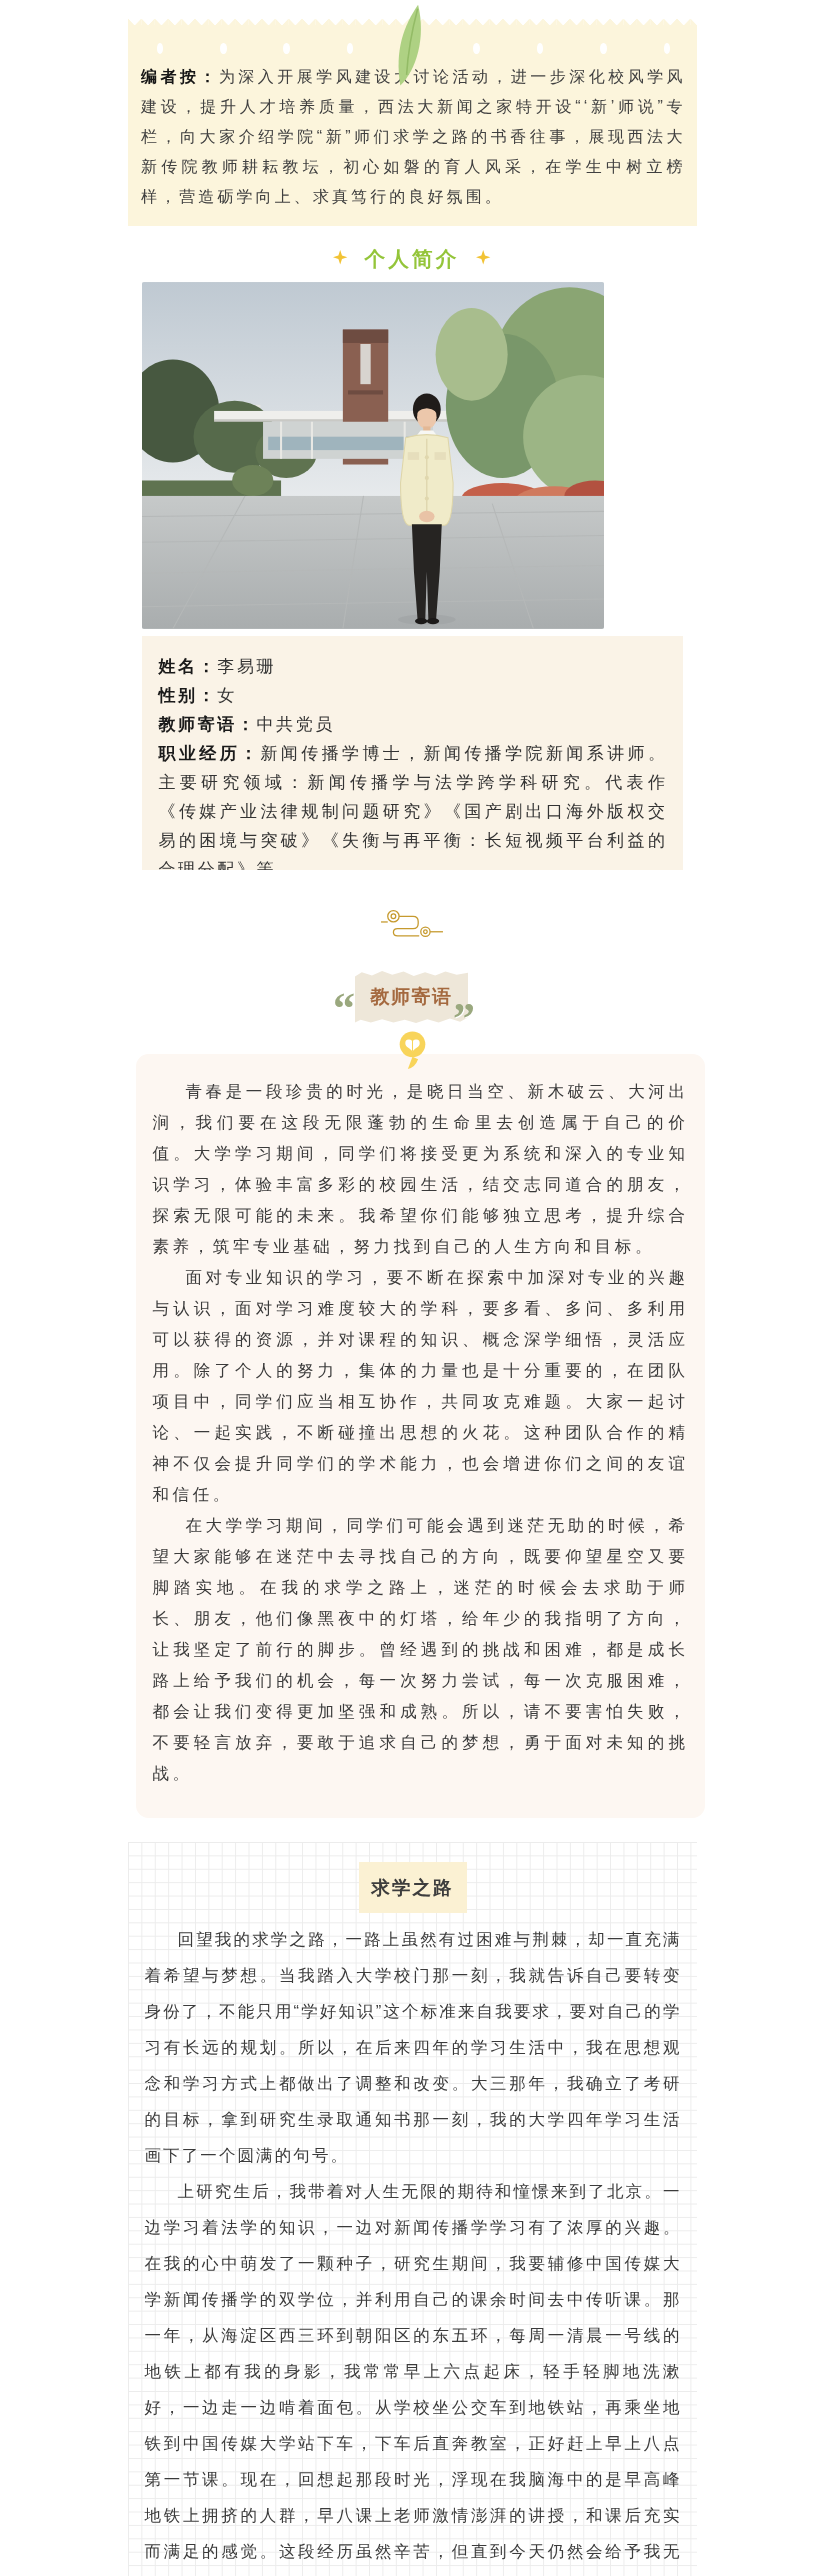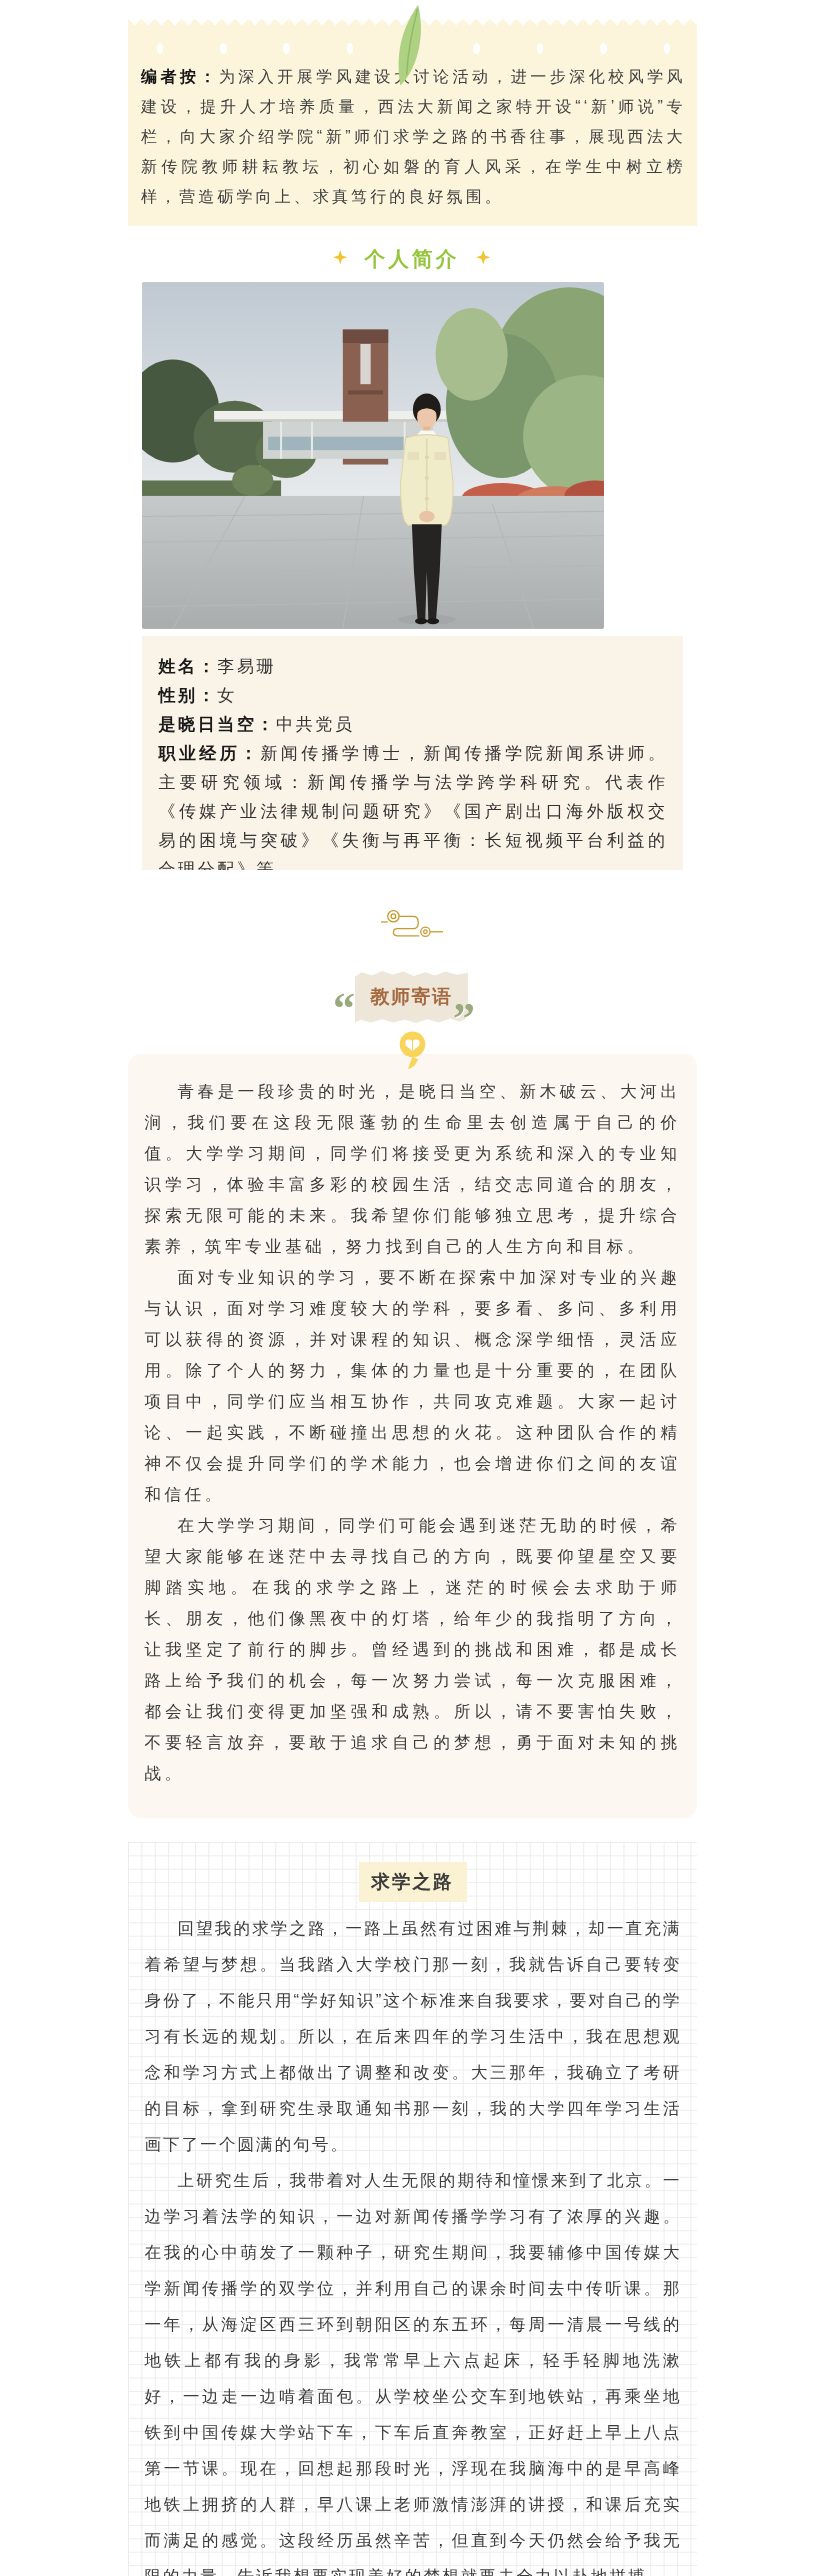--- a/index.html
+++ b/index.html
@@ -62,39 +62,39 @@
   .quote-mark{
     position:absolute;font-size:44px;font-weight:bold;color:#9aa87e;line-height:20.6px;
     font-family:"Liberation Serif","DejaVu Serif",serif;
     text-shadow:1px 1px 0 #ffffff;
   }
   .qm-left{left:333px;top:999px;}
   .qm-right{left:453px;top:1009px;}
   .heart-pin{position:absolute;left:397px;top:1030px;z-index:5;}
   
   .message-card{
-    position:absolute;left:128px;top:1054px;width:569px;height:764px;
+    position:absolute;left:136px;top:1054px;width:569px;height:764px;
     background:#fdf7f2;border-radius:12.4px;box-sizing:border-box;
     padding:21.6px 16.5px 0 16.5px;overflow:hidden;
   }
   .message-card p, .study-body p, .quote-box p{
     margin:0;font-size:16.5px;line-height:31px;letter-spacing:3.6px;
     text-align:justify;text-indent:2em;color:#3b3b3b;
   }
   
   .study-section{
     position:absolute;left:128px;top:1842px;width:569px;height:1139px;
     background-color:#ffffff;
     background-image:linear-gradient(#ececec 0.5px,transparent 0.5px),
                      linear-gradient(90deg,#ececec 0.5px,transparent 0.5px);
     background-size:13.4px 13.4px;
     box-sizing:border-box;overflow:hidden;
   }
   .study-header{
-    margin:19.6px auto 0 auto;width:108px;height:40px;background:#fbf1d3;
+    margin:19.6px auto 0 auto;width:108px;height:51px;background:#fbf1d3;
     display:flex;align-items:center;justify-content:center;
   }
   .study-header .t{font-size:18.5px;font-weight:bold;color:#3d3d3d;letter-spacing:2.1px;}
   .study-body{padding:8.2px 15.5px 0 16.5px;}
   .study-body p{line-height:36px;letter-spacing:2.1px;}
 </style>
 </head>
 <body>
 
 <section class="editor-card">
@@ -213,21 +213,21 @@
     <ellipse cx="553" cy="455" rx="15" ry="11" fill="#e9c3a6"></ellipse>
     <path d="M524,470 L582,470 L578,562 L571,655 L556,655 L553,562 L550,655 L535,655 L528,562 Z" fill="#262422"></path>
     <ellipse cx="542" cy="658" rx="12" ry="6" fill="#1c1a19"></ellipse>
     <ellipse cx="565" cy="658" rx="12" ry="6" fill="#1c1a19"></ellipse>
   </svg>
 </div>
 
 <section class="info-card">
   <p><b>姓名：</b><span>李易珊</span></p>
   <p><b>性别：</b><span>女</span></p>
-  <p><b>是晓日当空：</b><span>中共党员</span></p>
+  <p><b>教师寄语：</b><span>中共党员</span></p>
   <p><b>职业经历：</b><span>新闻传播学博士，新闻传播学院新闻系讲师。主要研究领域：新闻传播学与法学跨学科研究。代表作《传媒产业法律规制问题研究》《国产剧出口海外版权交易的困境与突破》《失衡与再平衡：长短视频平台利益的合理分配》等。</span></p>
 </section>
 
 <div class="cloud-divider">
   <svg width="64" height="30" viewBox="0 0 124 58" fill="none" stroke="#c69a2e" stroke-width="2.5">
     <circle cx="26" cy="16" r="11"></circle>
       <circle cx="26" cy="16" r="4.5"></circle>
     <path d="M2,27 H15"></path>
     <path d="M37,16 H64 Q74,16 74,26 V30 Q74,40 64,40 H34 Q26,40 26,47 Q26,54 34,54 H76"></path>
     <circle cx="88" cy="46" r="9"></circle>

